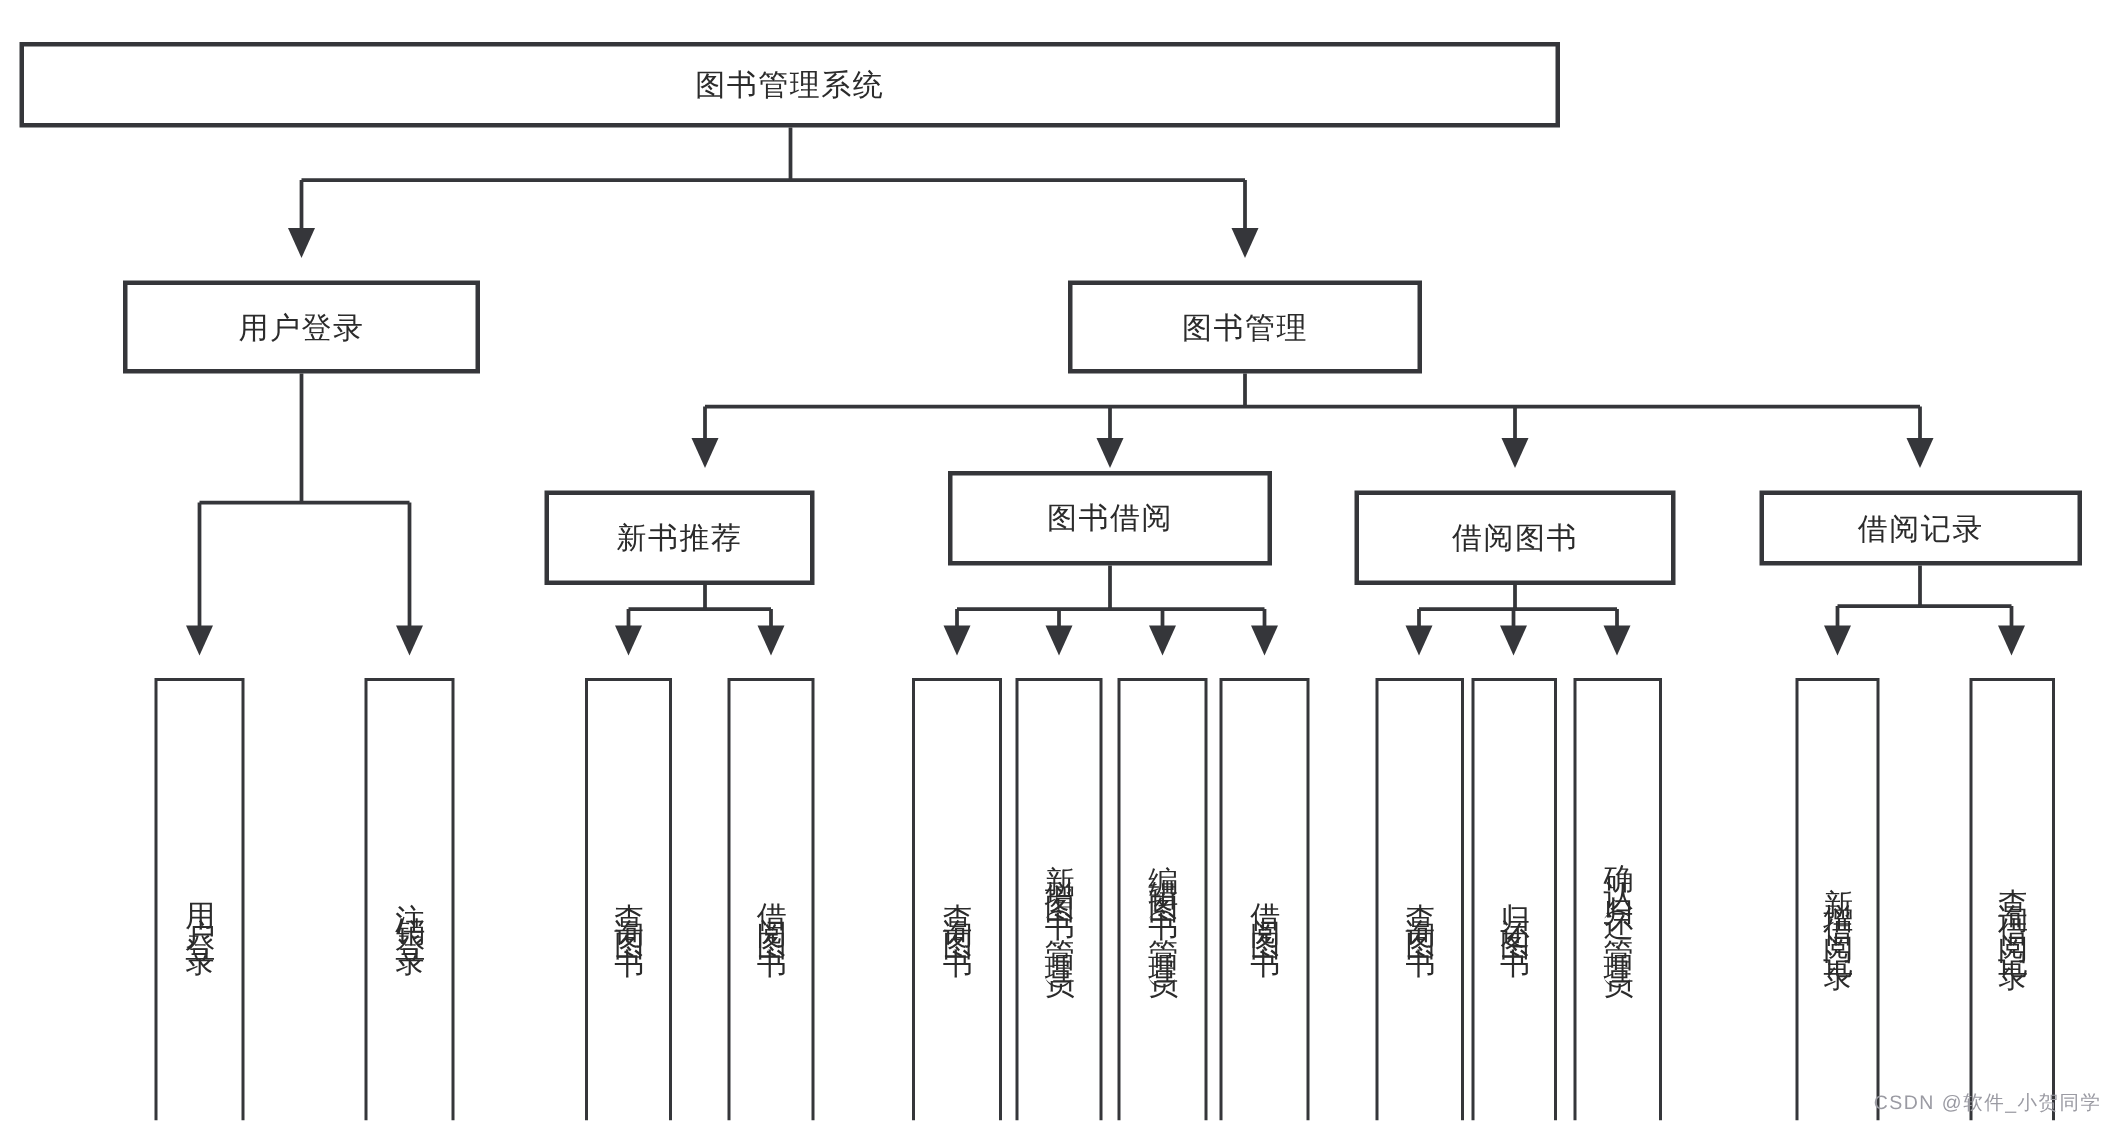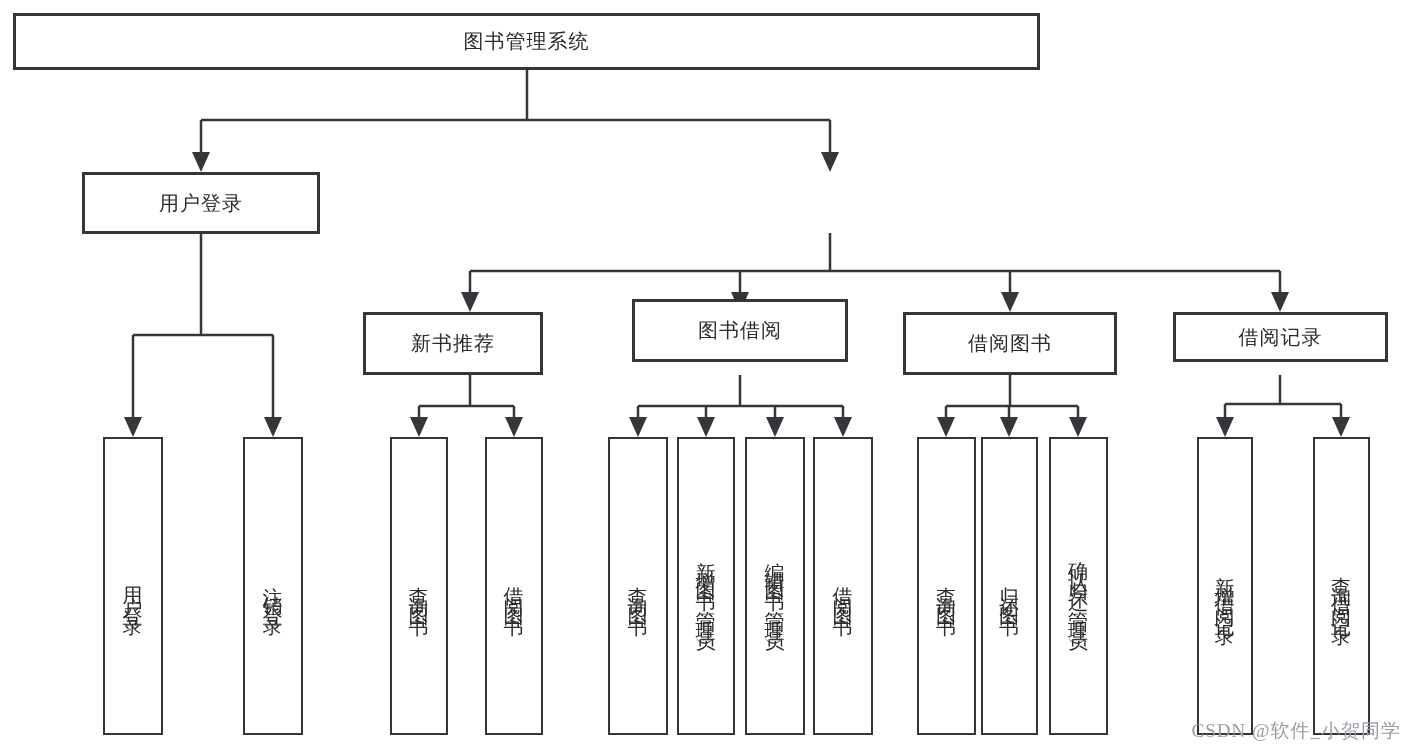--- a/index.html
+++ b/index.html
@@ -22,43 +22,43 @@
     z-index: 2;
     background: #ffffff;
     border: 3px solid #35363a;
     box-sizing: border-box;
     display: flex;
     align-items: center;
     justify-content: center;
     color: #2b2b2b;
     font-size: 20px;
     letter-spacing: 1px;
+    margin-top: 15px;
   }
   .leaf {
     border-width: 2.5px;
   }
   .leaf .vtext {
     writing-mode: vertical-rl;
     text-orientation: mixed;
     white-space: nowrap;
     font-size: 20px;
     line-height: 1;
     letter-spacing: 10px;
     margin-bottom: -10px;
   }
   #watermark {
     position: absolute;
     z-index: 3;
     right: 4px;
     bottom: 3px;
-    font-size: 19px;
+    font-size: 13px;
     color: #9b9ba3;
     letter-spacing: 1px;
     white-space: nowrap;
-    font-family: Liberation Serif, serif;
   }
   svg path { stroke: #35363a; stroke-width: 2.5; fill: none; }
   svg polygon { fill: #35363a; stroke: none; }
 </style>
 </head>
 <body>
 
 <div id="stage">
 
   <svg id="connectors" viewBox="0 0 1405 747">
@@ -111,20 +111,23 @@
     </g>
   </svg>
 
   <div class="box" style="left:13px;top:13px;width:1027px;height:57px">
     <span>图书管理系统</span>
   </div>
 
   <div class="box" style="left:82px;top:172px;width:238px;height:62px">
     <span>用户登录</span>
   </div>
+  <div class="box" style="left:712px;top:172px;width:236px;height:62px">
+    <span>图书管理</span>
+  </div>
 
   <div class="box" style="left:363px;top:312px;width:180px;height:63px">
     <span>新书推荐</span>
   </div>
   <div class="box" style="left:632px;top:299px;width:216px;height:63px">
     <span>图书借阅</span>
   </div>
   <div class="box" style="left:903px;top:312px;width:214px;height:63px">
     <span>借阅图书</span>
   </div>

